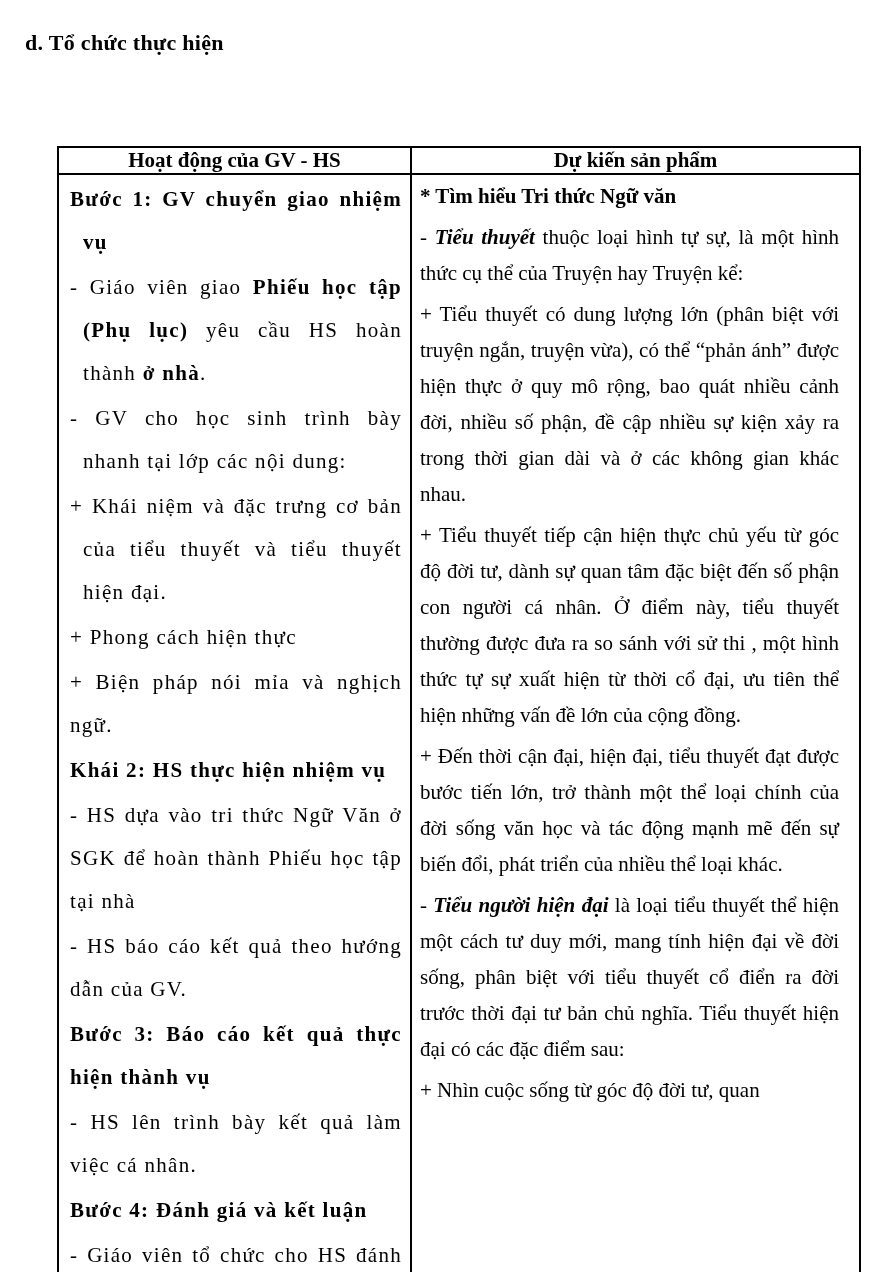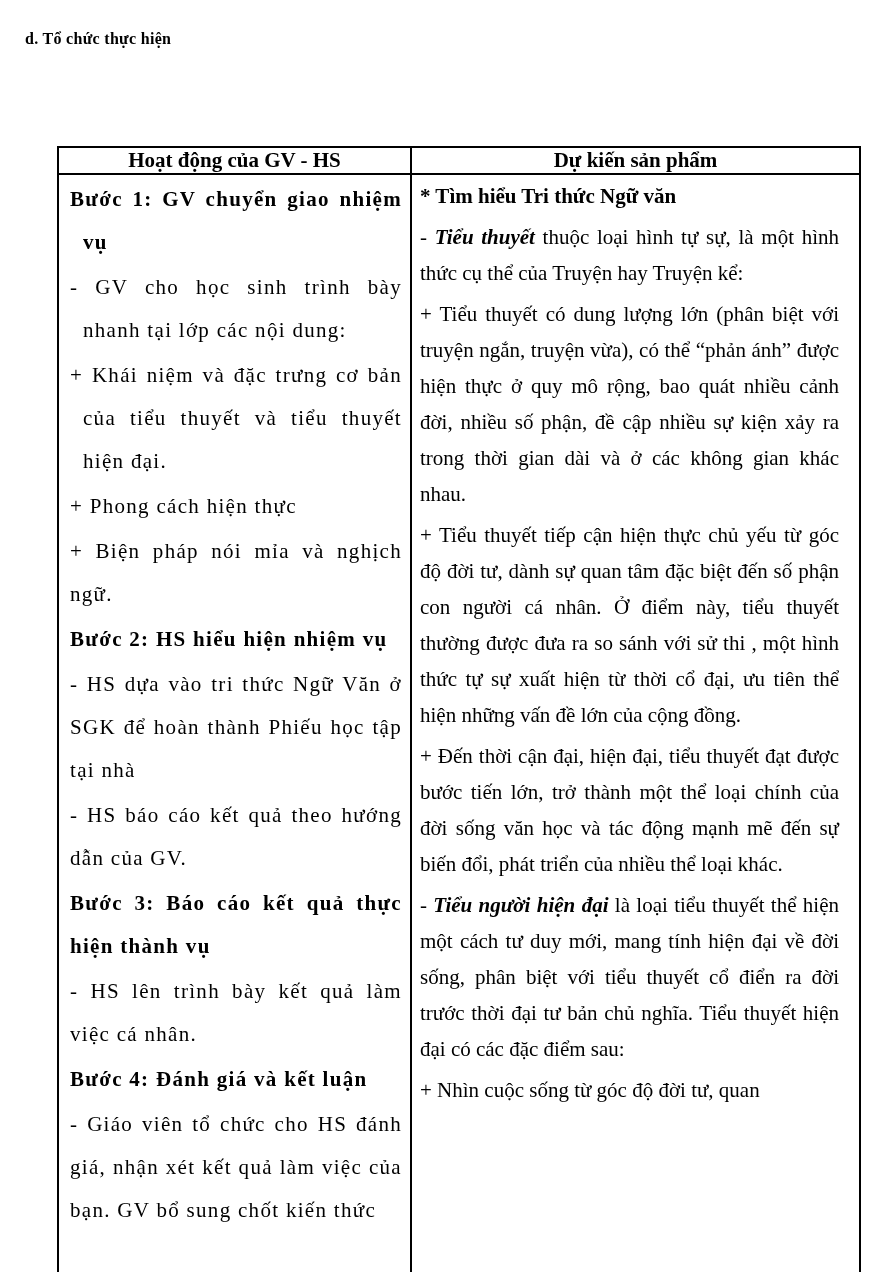--- a/index.html
+++ b/index.html
@@ -7,21 +7,21 @@
     width: 883px; height: 1272px;
     background: #ffffff;
     font-family: "Liberation Serif", "DejaVu Serif", serif;
     color: #000000;
     overflow: hidden;
   }
   .page { position: relative; width: 883px; height: 1272px; background: #ffffff; }
 
   .heading {
     position: absolute; left: 25px; top: 30px;
-    font-size: 16px; font-weight: bold; margin: 0;
+    font-size: 22px; font-weight: bold; margin: 0;
     letter-spacing: 0.3px;
   }
 
   .doc-table {
     position: absolute; left: 57px; top: 99px;
     width: 804px; height: 1148px;
     border: 2px solid #000000;
     box-sizing: border-box;
     display: flex; flex-direction: column;
     background: #ffffff;
@@ -60,25 +60,26 @@
   <div class="doc-table">
 
     <div class="thead">
       <div class="th th-left">Hoạt động của GV - HS</div>
       <div class="th th-right">Dự kiến sản phẩm</div>
     </div>
 
     <div class="tbody">
       <div class="td td-left">
           <p class="para hang"><span class="b">Bước 1: GV chuyển giao nhiệm vụ</span></p>
+          <p class="para hang"><span>- Giáo viên giao </span><span class="b">Phiếu học tập (Phụ lục)</span><span> yêu cầu HS hoàn thành </span><span class="b">ở nhà</span><span>.</span></p>
           <p class="para hang"><span>- GV cho học sinh trình bày nhanh tại lớp các nội dung:</span></p>
           <p class="para hang"><span>+ Khái niệm và đặc trưng cơ bản của tiểu thuyết và tiểu thuyết hiện đại.</span></p>
           <p class="para"><span>+ Phong cách hiện thực</span></p>
           <p class="para"><span>+ Biện pháp nói mỉa và nghịch ngữ.</span></p>
-          <p class="para"><span class="b">Bước 2: HS hiểu hiện nhiệm vụ</span></p>
+          <p class="para"><span class="b">Khái 2: HS thực hiện nhiệm vụ</span></p>
           <p class="para"><span>- HS dựa vào tri thức Ngữ Văn ở SGK để hoàn thành Phiếu học tập tại nhà</span></p>
           <p class="para"><span>- HS báo cáo kết quả theo hướng dẫn của GV.</span></p>
           <p class="para"><span class="b">Bước 3: Báo cáo kết quả thực hiện thành vụ</span></p>
           <p class="para"><span>- HS lên trình bày kết quả làm việc cá nhân.</span></p>
           <p class="para"><span class="b">Bước 4: Đánh giá và kết luận</span></p>
           <p class="para"><span>- Giáo viên tổ chức cho HS đánh giá, nhận xét kết quả làm việc của bạn. GV bổ sung chốt kiến thức</span></p>
         </div>
       <div class="td td-right">
           <p class="para"><span class="b">* Tìm hiểu Tri thức Ngữ văn</span></p>
           <p class="para"><span>- </span><span class="b i">Tiểu thuyết</span><span> thuộc loại hình tự sự, là một hình thức cụ thể của Truyện hay Truyện kể:</span></p>

